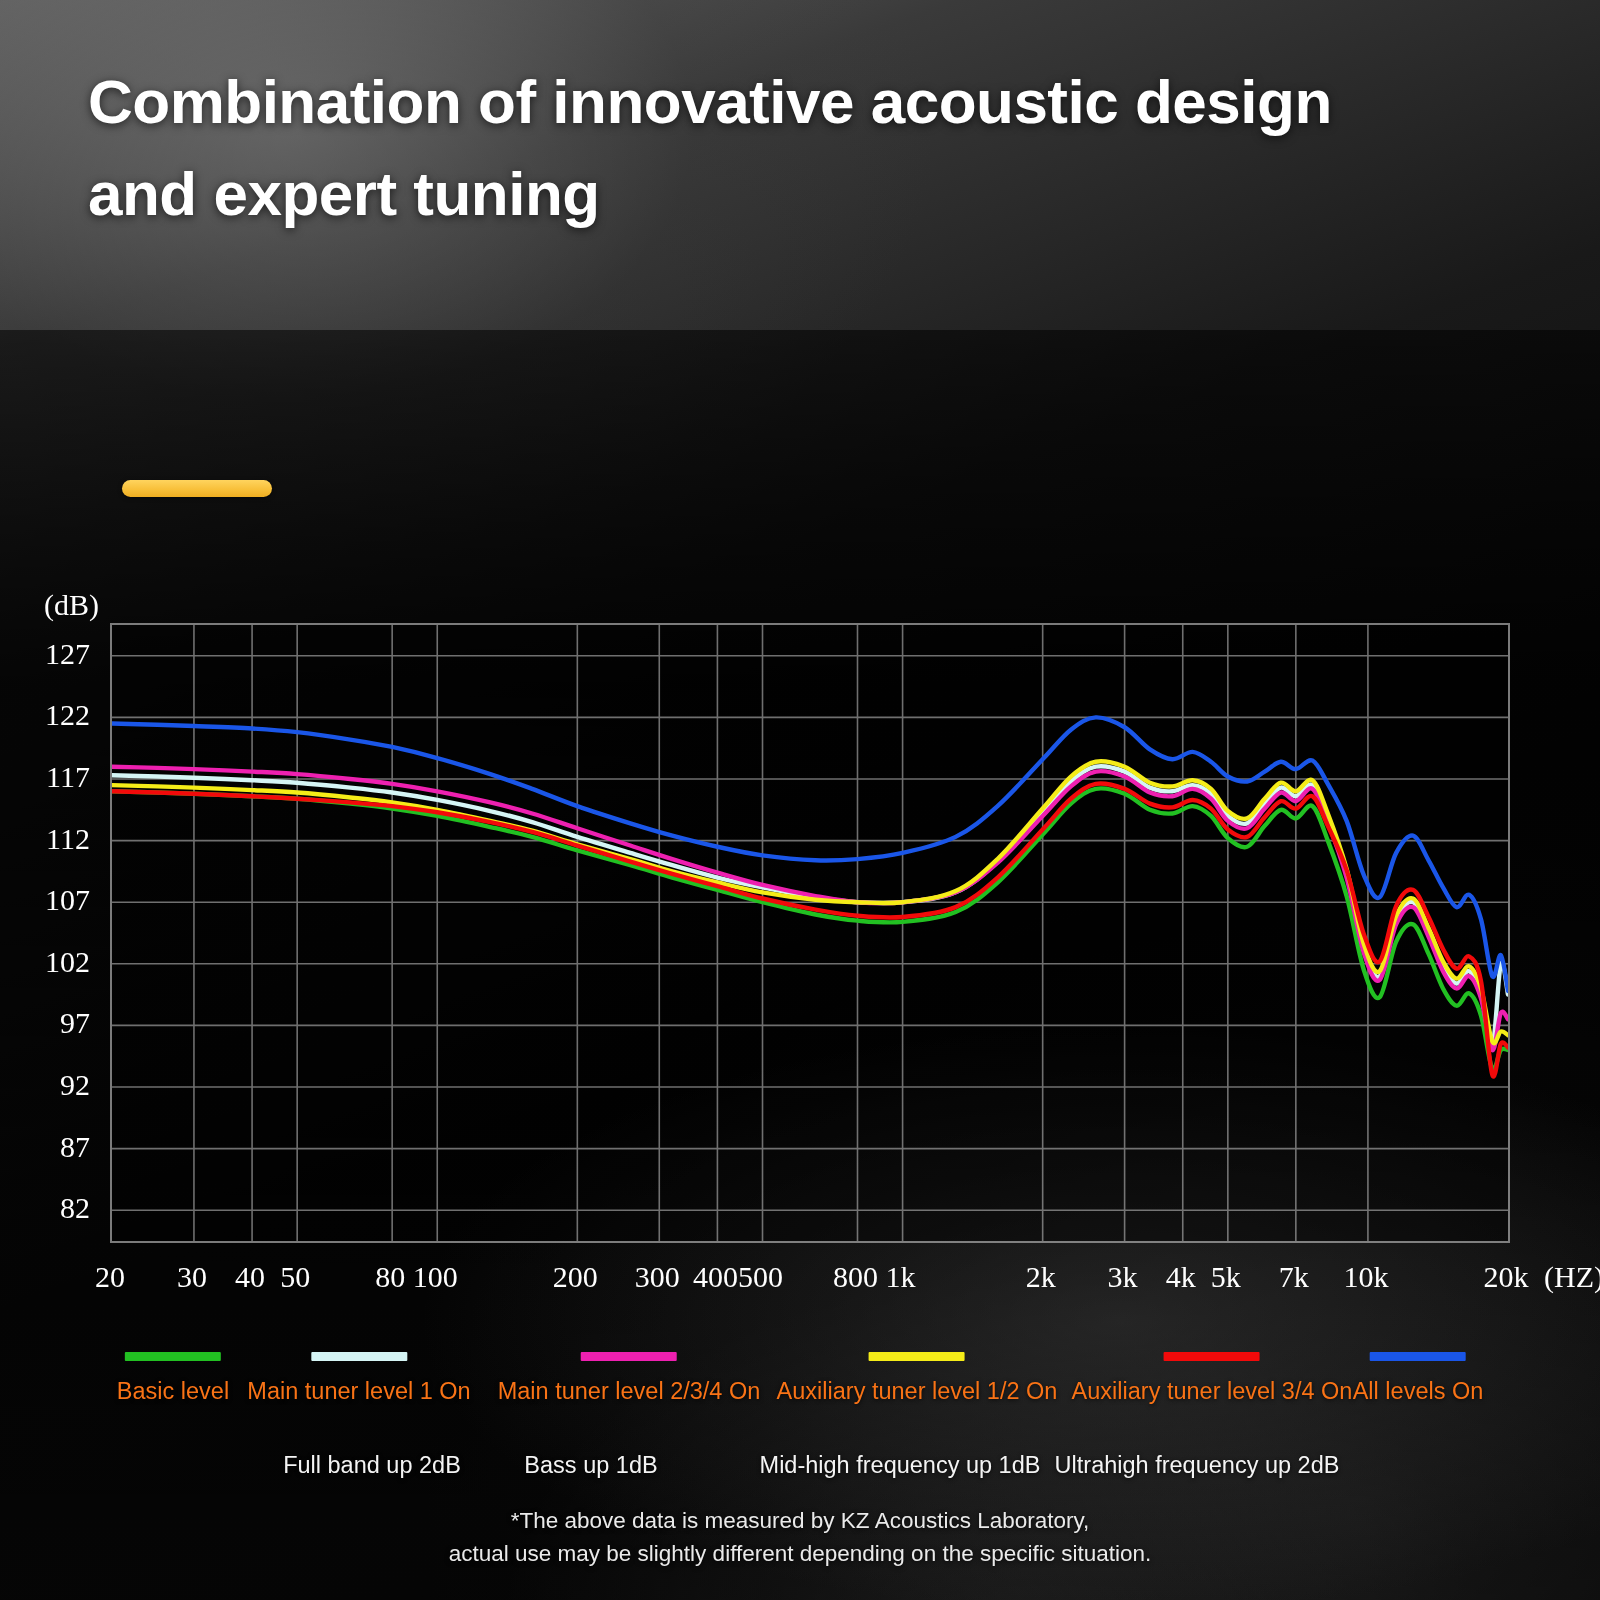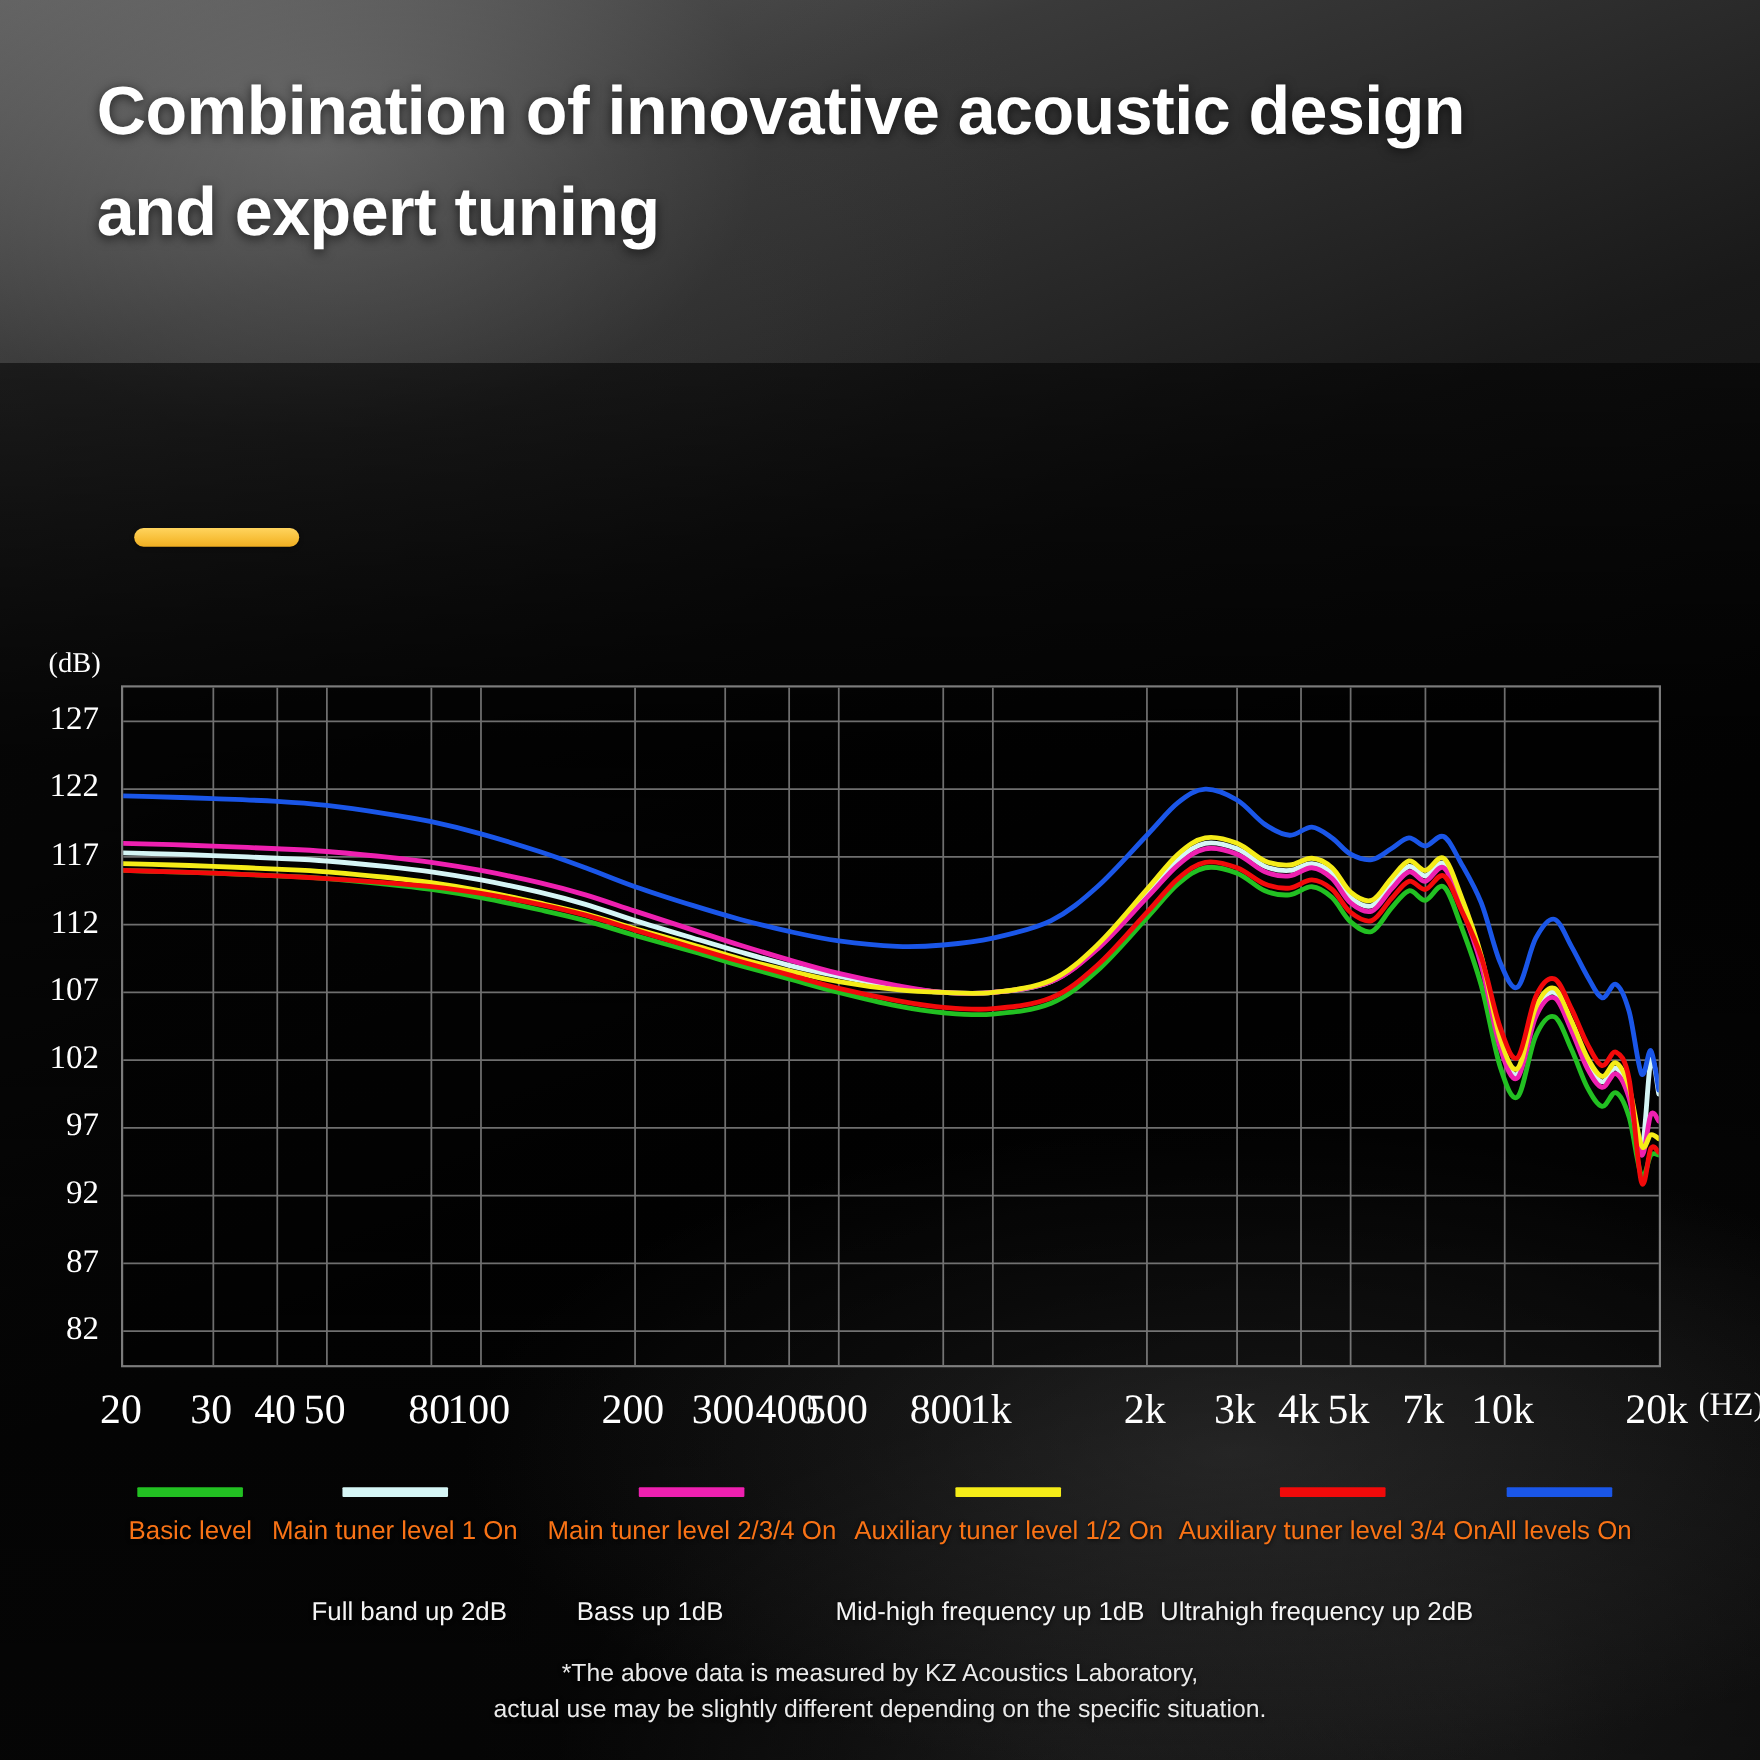--- a/index.html
+++ b/index.html
@@ -46,38 +46,38 @@
     position: absolute; left: 122px; top: 480px;
     width: 150px; height: 17px; border-radius: 9px;
     background: linear-gradient(180deg,#ffd45e 0%, #f8c03a 55%, #efae22 100%);
     box-shadow: 0 1px 4px rgba(0,0,0,.5);
   }
 
   
   #chart-area { position: absolute; left: 0; top: 560px; width: 1600px; height: 760px; }
   .axis-unit {
     position: absolute; left: 44px; top: 28px;
-    font-family: "Liberation Serif", serif; font-size: 26px; color: #fff;
+    font-family: "Liberation Serif", serif; font-size: 30px; color: #fff;
   }
   .ylabels { position: absolute; left: 0; top: 63px; width: 100px; height: 600px; }
   .ylabel {
     position: absolute; right: 10px; transform: translateY(-50%);
     font-family: "Liberation Serif", serif; font-size: 30px; color: #fff;
     white-space: nowrap;
   }
   .plot {
     position: absolute; left: 110px; top: 63px;
     width: 1400px; height: 620px;
     background: rgba(0,0,0,0.40);
     border: 2px solid rgba(205,205,205,.60);
   }
   .xlabels { position: absolute; left: 0; top: 700px; width: 1600px; height: 48px; }
   .xlabel {
     position: absolute; transform: translateX(-50%);
-    font-family: "Liberation Serif", serif; font-size: 38px; color: #fff;
+    font-family: "Liberation Serif", serif; font-size: 30px; color: #fff;
     white-space: nowrap;
   }
   .xunit {
     position: absolute; font-family: "Liberation Serif", serif;
     font-size: 30px; color: #fff; white-space: nowrap;
   }
 
   
   #legend-row1 { position: absolute; left: 0; top: 1352px; width: 1600px; height: 70px; }
   #legend-row2 { position: absolute; left: 0; top: 1452px; width: 1600px; height: 40px; }

